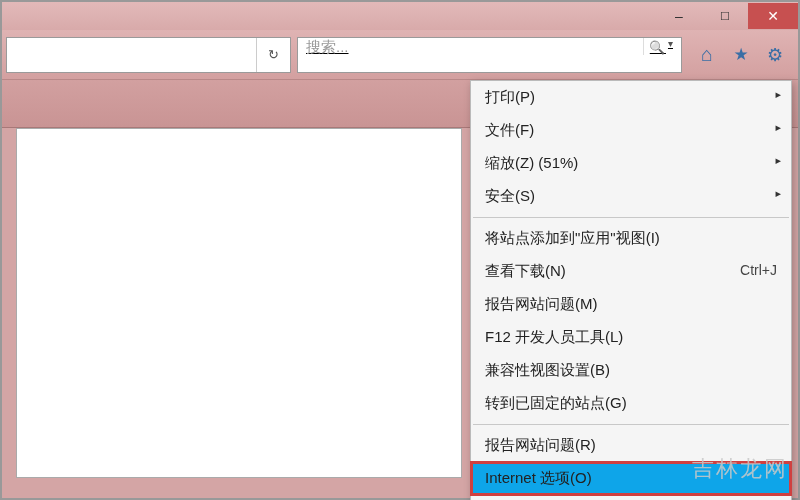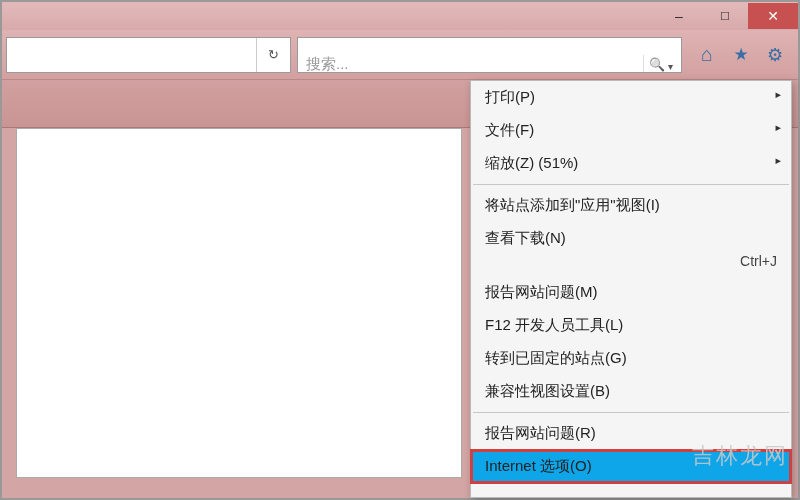--- a/index.html
+++ b/index.html
@@ -59,22 +59,23 @@
       color: #555;
       font-size: 13px;
     }
     .refresh-btn::before { content: "↻"; }
     .search-bar {
       flex: 1;
       height: 36px;
       background: #fff;
       border: 1px solid #9a9a9a;
       display: flex;
-      align-items: flex-end;
+      align-items: flex-start;
       padding: 0 8px;
+      text-decoration: underline;
     }
     .search-bar input {
       flex: 1; border: none; outline: none;
       font-size: 15px; color: #444; background: transparent;
       font-family: inherit;
     }
     .search-bar input::placeholder { color: #999; }
     .search-icon {
       color: #555; font-size: 15px;
       padding-left: 6px;
@@ -119,40 +120,40 @@
       font-size: 15px;
       color: #222;
     }
     .menu-item {
       display: flex;
       align-items: flex-start;
       padding: 7px 14px 7px 14px;
       position: relative;
     }
     .menu-item .label { flex: 1; }
-    .menu-item .accel { color: #444; font-size: 14px; margin-top: 24px; }
+    .menu-item .accel { color: #444; font-size: 14px; }
     .menu-item .arrow {
       position: absolute; right: 10px;
       color: #333; font-size: 11px;
     }
     .menu-item .arrow::before { content: "▸"; }
     .menu-sep {
       height: 1px;
       background: #c8c8c8;
       margin: 4px 2px;
     }
     .menu-item.highlighted {
       outline: 3px solid #d04040;
       outline-offset: -2px;
       background: #0ea5e9;
     }
 
     .watermark {
       position: absolute;
-      right: 12px; bottom: 29px;
+      right: 12px; bottom: 16px;
       font-size: 22px;
       color: rgba(200,200,200,0.85);
       font-weight: 500;
       letter-spacing: 2px;
       pointer-events: none;
     }
   </style>
 </head>
 <body>
 
@@ -192,39 +193,43 @@
       <span class="arrow"></span>
     </div>
     <div class="menu-item">
       <span class="label">文件(F)</span>
       <span class="arrow"></span>
     </div>
     <div class="menu-item">
       <span class="label">缩放(Z) (51%)</span>
       <span class="arrow"></span>
     </div>
+    <div class="menu-item">
+      <span class="label">安全(S)</span>
+      <span class="arrow"></span>
+    </div>
     <div class="menu-sep"></div>
     <div class="menu-item">
       <span class="label">将站点添加到"应用"视图(I)</span>
     </div>
     <div class="menu-item">
       <span class="label">查看下载(N)</span>
       <span class="accel">Ctrl+J</span>
     </div>
     <div class="menu-item">
       <span class="label">报告网站问题(M)</span>
     </div>
     <div class="menu-item">
       <span class="label">F12 开发人员工具(L)</span>
     </div>
     <div class="menu-item">
+      <span class="label">兼容性视图设置(B)</span>
+    </div>
+    <div class="menu-item">
       <span class="label">转到已固定的站点(G)</span>
-    </div>
-    <div class="menu-item">
-      <span class="label">兼容性视图设置(B)</span>
     </div>
     <div class="menu-sep"></div>
     <div class="menu-item">
       <span class="label">报告网站问题(R)</span>
     </div>
     <div class="menu-item highlighted">
       <span class="label">Internet 选项(O)</span>
     </div>
     <div class="menu-item">
       

